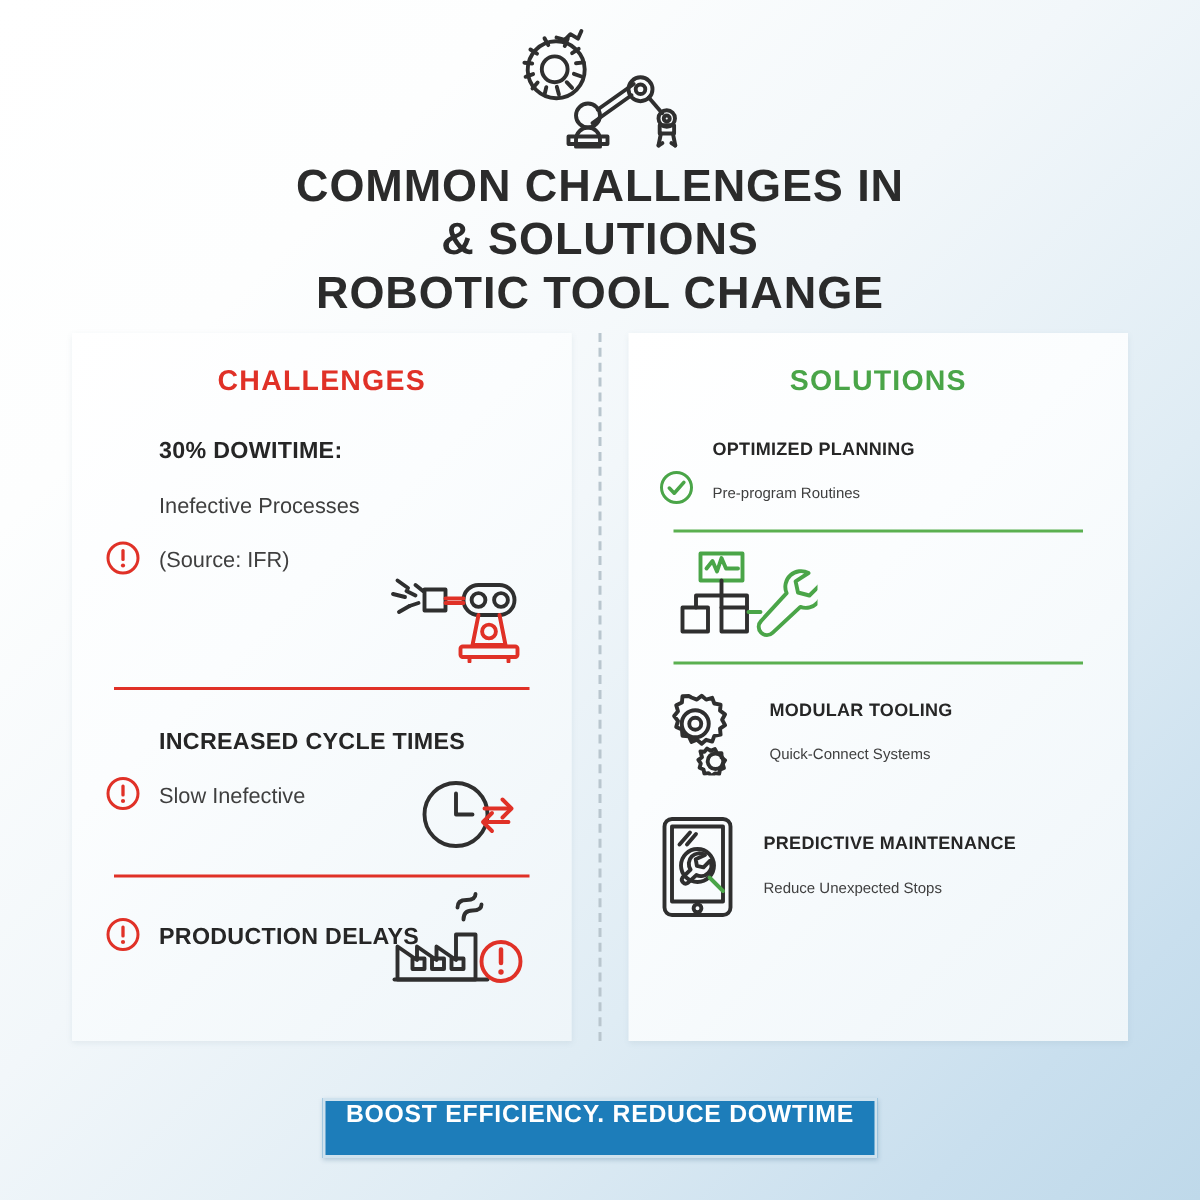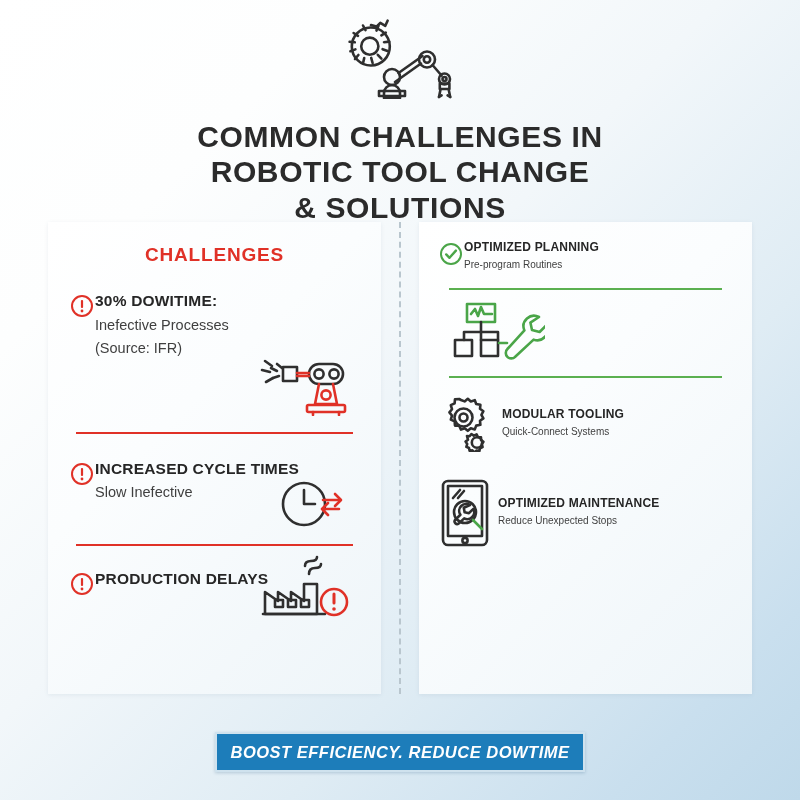--- a/index.html
+++ b/index.html
@@ -46,21 +46,20 @@
     position: absolute;
     top: 107px;
     left: 0;
     width: 800px;
     text-align: center;
     color: #2b2b2b;
     font-size: 30px;
     font-weight: bold;
     letter-spacing: 0.6px;
     line-height: 1.18;
-    margin-top: 12px;
   }
   .main-title .tl {
     display: block;
     white-space: nowrap;
   }
 
   
   .columns {
     position: absolute;
     top: 222px;
@@ -104,40 +103,40 @@
     letter-spacing: 0.8px;
     margin: 4px 0 26px 0;
   }
   .col-heading.red { color: #e03127; }
   .col-heading.green { color: #4aa548; }
 
   
   .item {
     position: relative;
     display: flex;
-    align-items: flex-start;
-    gap: 1px;
+    align-items: flex-end;
+    gap: 12px;
   }
   .item .bullet-icon {
     flex: 0 0 auto;
     margin-top: 2px;
   }
   .item-text { flex: 1 1 auto; }
   .item-title {
     font-size: 15.5px;
     font-weight: bold;
     color: #262626;
     letter-spacing: 0.2px;
     line-height: 1.2;
   }
   .item-sub {
     font-size: 14.5px;
     color: #3f3f3f;
     line-height: 1.28;
-    margin-top: 5px;
+    margin-top: 18px;
   }
 
   .sep {
     height: 0;
     border-top: 2px solid #e03127;
     margin: 0;
   }
   .sep.green { border-top-color: #5bb050; }
 
   .art {
@@ -172,24 +171,22 @@
   .footer-banner {
     position: absolute;
     left: 50%;
     transform: translateX(-50%);
     bottom: 28px;
     width: 366px;
     height: 36px;
     background: #1d7dba;
     border: 2px solid #cfe2ee;
     display: flex;
-    align-items: center;
     justify-content: center;
     box-shadow: 0 1px 3px rgba(40, 90, 130, 0.25);
-    font-style: italic;
   }
   .footer-banner span {
     color: #ffffff;
     font-size: 16.5px;
     font-weight: bold;
     letter-spacing: 0.5px;
     white-space: nowrap;
   }
 
   svg { display: block; }
@@ -222,22 +219,22 @@
           <path d="M114.8 64.5 h9.6 v5.5 h-9.6 z"></path>
           <path d="M115.6 70 l-1.6 8 M123.6 70 l1.6 8"></path>
           <path d="M114 78 l2.6 -1.6 M125.2 78 l-2.6 -1.6"></path>
         </g>
       </svg>
     </span>
   </div>
 
   <div class="main-title">
     <span class="tl">COMMON CHALLENGES IN</span>
+    <span class="tl">&amp; SOLUTIONS</span>
     <span class="tl">ROBOTIC TOOL CHANGE</span>
-    <span class="tl">&amp; SOLUTIONS</span>
   </div>
 
   <div class="columns">
 
     <div class="panel challenges">
 
       <div class="col-heading red">CHALLENGES</div>
 
       <div class="item">
         <span class="bullet-icon">
@@ -343,20 +340,21 @@
       </div>
 
     </div>
 
     <div class="divider-vert">
       <div class="dash"></div>
     </div>
 
     <div class="panel solutions">
 
+      <div class="col-heading green">SOLUTIONS</div>
 
       <div class="item solution">
         <span class="bullet-icon">
           <svg width="24" height="24" viewBox="0 0 24 24">
             <circle cx="12" cy="12" r="10" fill="none" stroke="#4aa548" stroke-width="2"></circle>
             <path d="M7.2 12.4 l3.3 3.4 6.4 -7.2" fill="none" stroke="#4aa548" stroke-width="2.4" stroke-linecap="round" stroke-linejoin="round"></path>
           </svg>
         </span>
         <div class="item-text">
           <div class="item-title">OPTIMIZED PLANNING</div>
@@ -424,21 +422,21 @@
                 <path d="M14 20 l7 -8 M19 20 l6 -7"></path>
                 <circle cx="26" cy="34" r="11"></circle>
                 <path d="M34 42 l9 9" stroke="#4aa548"></path>
                 <path d="M31 27 a7 7 0 0 0 -9.6 9.8 l-5.4 5.2 a2.6 2.6 0 0 0 3.6 3.6 l5.6 -5.2
                          a7 7 0 0 0 9.2 -9.6 l-4.4 4.4 -4.4 -1 -0.8 -4.4 z"></path>
               </g>
             </g>
           </svg>
         </span>
         <div class="item-text">
-          <div class="item-title">OPTIMIZED MAINTENANCE</div>
+          <div class="item-title">PREDICTIVE MAINTENANCE</div>
           <div class="item-sub">Reduce Unexpected Stops</div>
         </div>
       </div>
 
     </div>
   </div>
 
   <div class="footer-banner">
     <span>BOOST EFFICIENCY. REDUCE DOWTIME</span>
   </div>

